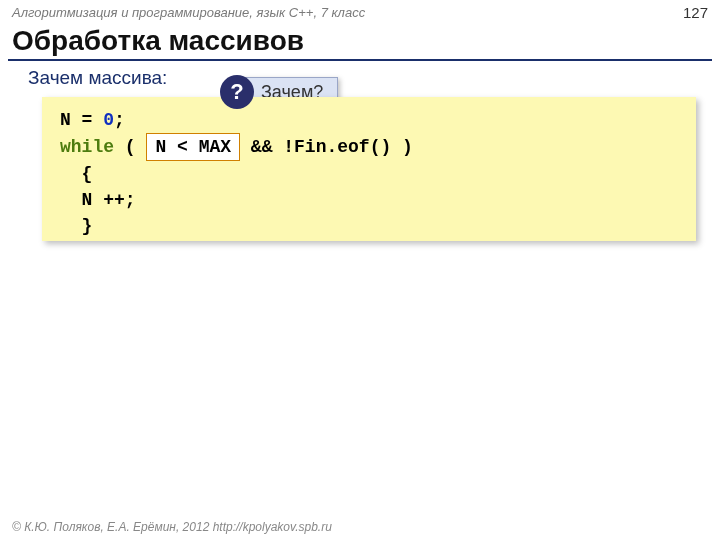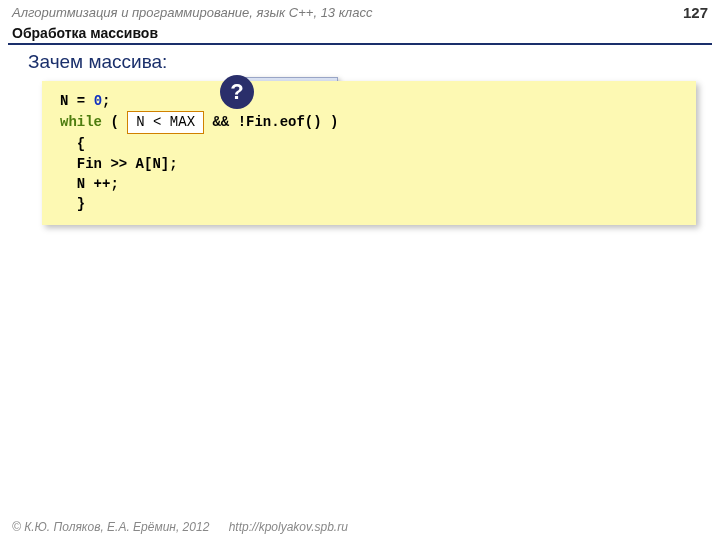--- a/index.html
+++ b/index.html
@@ -15,61 +15,61 @@
     display: flex;
     justify-content: space-between;
     align-items: center;
     padding: 4px 12px 0 12px;
     color: #7a7a7a;
     font-size: 13px;
     font-style: italic;
   }
   .page-num {
     font-style: normal;
-    font-weight: bold;
+    font-weight: normal;
     color: #333;
     font-size: 15px;
   }
   .title {
-    font-size: 14px;
+    font-size: 28px;
     font-weight: bold;
     color: #111;
     padding: 4px 12px 2px 12px;
   }
   .rule {
     border: none;
     border-top: 2px solid #1a2f6b;
     margin: 0 8px;
   }
   .subtitle {
     font-size: 19px;
     color: #1a2f6b;
     padding: 6px 0 4px 28px;
   }
   .codeblock {
     position: relative;
     margin: 4px 24px 0 42px;
     background: #fdf9b3;
     box-shadow: 3px 3px 6px rgba(0,0,0,0.25);
-    padding: 10px 18px 10px 18px;
+    padding: 10px 18px 2px 18px;
     font-family: "Courier New", monospace;
-    font-size: 14px;
+    font-size: 18px;
     font-weight: bold;
     line-height: 1.45;
     color: #000;
   }
   .kw { color: #4d7c0f; }
   .num { color: #1030c0; }
   .highlight-box {
     display: inline-block;
     background: #fff;
     border: 1px solid #d08000;
     padding: 0 8px;
     font-family: "Courier New", monospace;
-    font-weight: normal;
+    font-weight: bold;
     color: #000;
   }
   .callout-wrap {
     position: absolute;
     top: 75px;
     left: 220px;
     display: flex;
     align-items: center;
   }
   .q-circle {
@@ -96,27 +96,27 @@
     box-shadow: 2px 2px 5px rgba(0,0,0,0.25);
   }
   .footer {
     position: absolute;
     bottom: 6px;
     left: 12px;
     font-size: 12px;
     font-style: italic;
     color: #888;
   }
-  .footer .url { margin-left: 16px; }
+  .footer .url { }
 </style>
 </head>
 <body>
 
 <div class="header">
-  <span>Алгоритмизация и программирование, язык C++, 13 класс</span>
+  <span>Алгоритмизация и программирование, язык C++, 7 класс</span>
   <span class="page-num">127</span>
 </div>
 
 <div class="title">Обработка массивов</div>
 <hr class="rule">
 
 <div class="subtitle">Зачем массива:</div>
 
 <div class="callout-wrap">
   <div class="q-circle">?</div>
@@ -124,21 +124,20 @@
 </div>
 
 <div class="codeblock">
   <div>
     <span>N</span><span> = </span><span class="num">0</span><span>;</span>
   </div>
   <div>
     <span class="kw">while</span><span> ( </span><span class="highlight-box">N &lt; MAX</span><span>  &amp;&amp;  !Fin.eof() )</span>
   </div>
   <div style="white-space:pre">  {</div>
-  <div style="white-space:pre">  Fin &gt;&gt; A[N];</div>
   <div style="white-space:pre">  N ++;</div>
   <div style="white-space:pre">  }</div>
 </div>
 
 <div class="footer">
   <span>© К.Ю. Поляков, Е.А. Ерёмин, 2012</span>
   <span class="url">http://kpolyakov.spb.ru</span>
 </div>
 
 </body></html>

